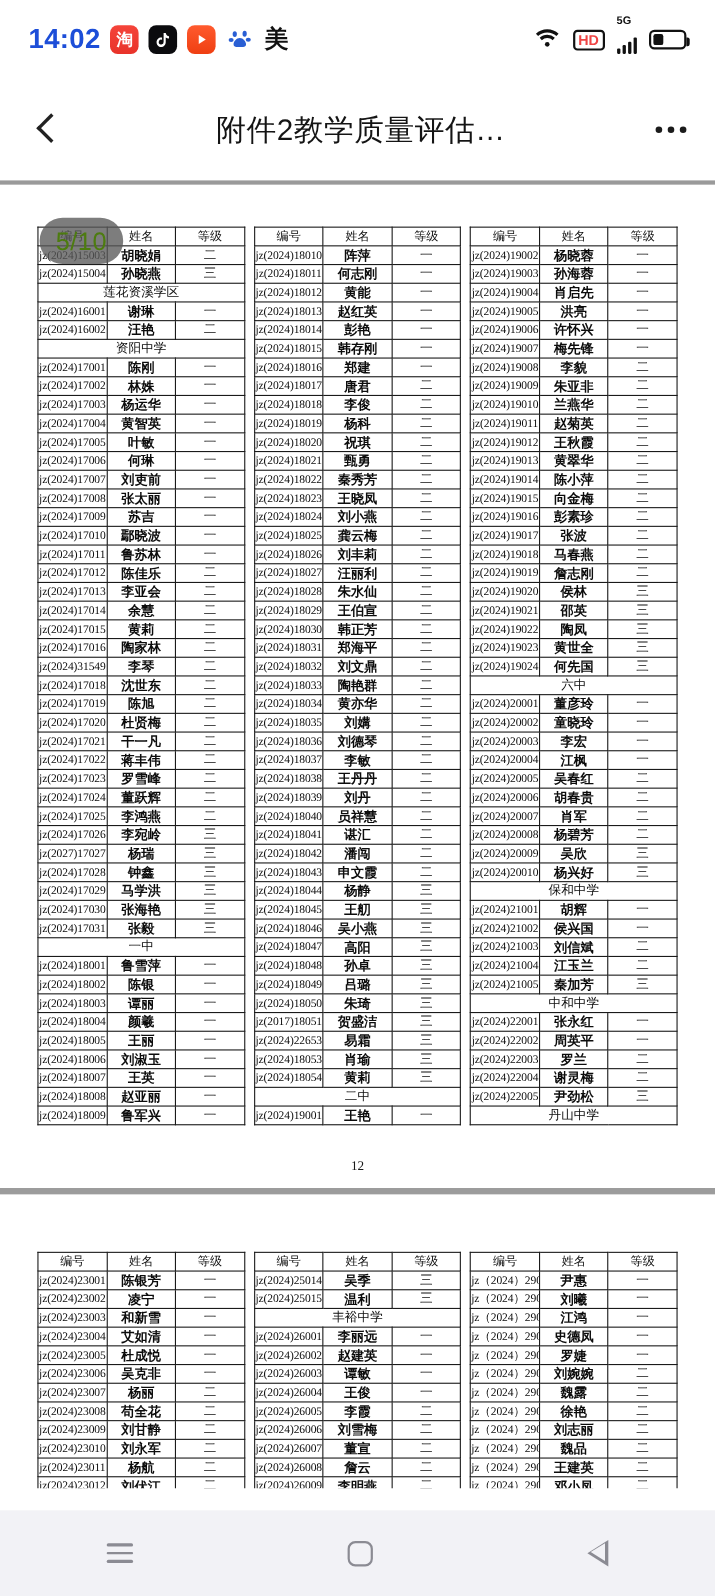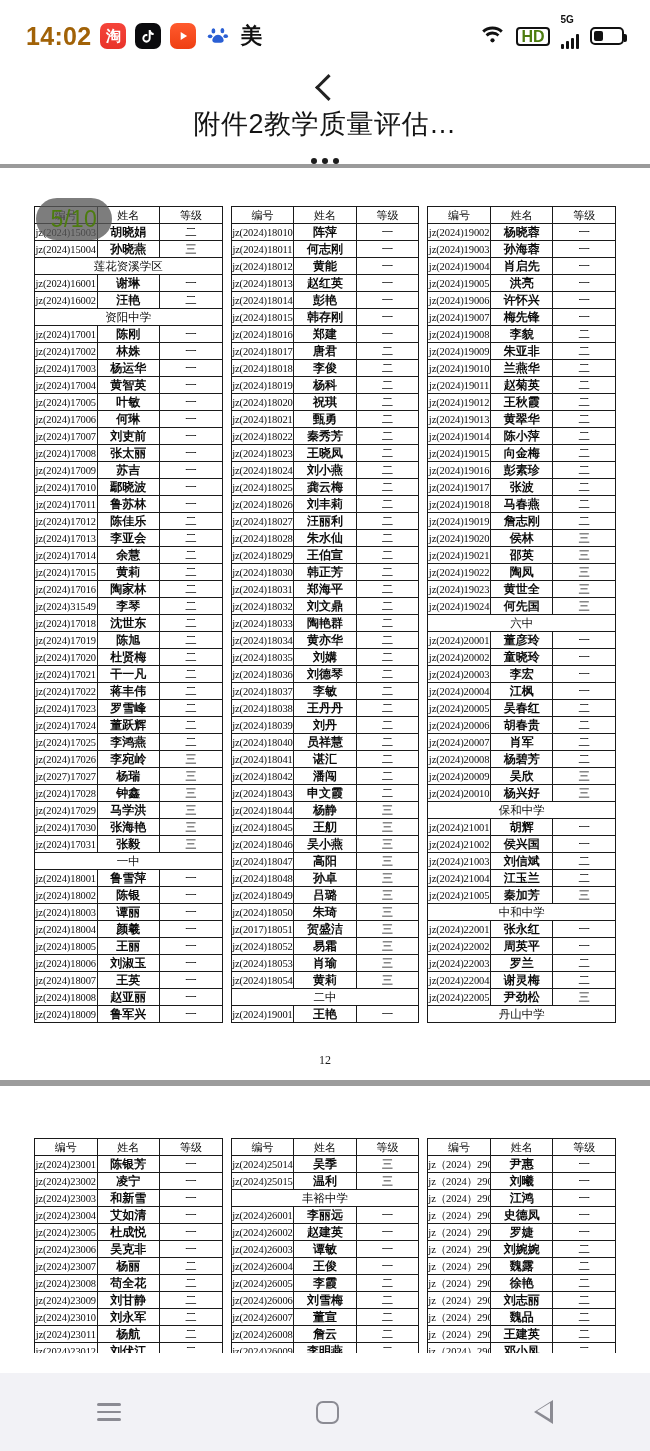--- a/index.html
+++ b/index.html
@@ -10,44 +10,44 @@
     overflow: hidden;
   }
   .phone { position: relative; width: 650px; height: 1451px; background: #ffffff; }
 
   
   .statusbar {
     height: 72px; display: flex; align-items: center;
     padding: 0 26px; background: #ffffff;
   }
   .sb-left { display: flex; align-items: center; gap: 9px; }
-  .sb-time { font-size: 25px; font-weight: 600; color: #a16207; letter-spacing: .3px; }
+  .sb-time { font-size: 25px; font-weight: 600; color: #1d4ed8; letter-spacing: .3px; }
   .sb-right { margin-left: auto; display: flex; align-items: center; gap: 11px; }
   .appicon { width: 26px; height: 26px; border-radius: 7px; display: flex; align-items: center;
              justify-content: center; font-size: 16px; color: #fff; font-weight: 700; overflow: hidden;}
   .ic-taobao { background: linear-gradient(180deg,#f5443a,#e8332a); font-size: 15px; }
   .ic-douyin { background: #0b0b0e; }
   .ic-youtube{ background: linear-gradient(180deg,#ff5a2e,#ef3f12); }
   .ic-baidu  { background: #ffffff; }
   .ic-plain  { background: transparent; color: #111; font-size: 22px; width: auto; }
-  .hd-badge { border: 2.5px solid #111; border-radius: 4px; font-size: 16px; font-weight: 700;
-              color: #4d7c0f; padding: 0px 3px; line-height: 15px; }
+  .hd-badge { border: 2.5px solid #111; border-radius: 4px; font-size: 13px; font-weight: 700;
+              color: #ef4444; padding: 0px 3px; line-height: 15px; }
   .sig { display: flex; align-items: flex-end; gap: 1.5px; height: 18px; position: relative; }
   .sig i { display: block; width: 3.5px; background: #111; border-radius: 1px; }
   .sig i:nth-child(1){height:5px}.sig i:nth-child(2){height:8px}
   .sig i:nth-child(3){height:11px}.sig i:nth-child(4){height:15px}
   .sig-5g { position: absolute; top: -9px; left: 0; font-size: 10px; font-weight: 700; color:#111; }
   .sig-wrap { position: relative; padding-top: 8px; }
   .batt { width: 34px; height: 18px; border: 2.5px solid #111; border-radius: 5px; position: relative; }
   .batt::after { content:""; position:absolute; right:-5px; top:5px; width:3px; height:8px;
                  background:#111; border-radius: 0 2px 2px 0; }
   .batt i { position:absolute; left:2px; top:2px; bottom:2px; width: 9px; background:#111; border-radius:2px; }
 
   
-  .appbar { height: 92px; display: flex; align-items: center; padding: 0 26px; background: #fff; flex-direction: column; }
+  .appbar { height: 92px; display: flex; align-items: center; padding: 0 26px; background: #fff; }
   .back-chev { width: 34px; height: 34px; position: relative; }
   .back-chev::before{
     content:""; position:absolute; left:11px; top:6px; width:16px; height:16px;
     border-left:3.5px solid #222; border-bottom:3.5px solid #222; transform: rotate(45deg);
   }
   .app-title { flex: 1; text-align: center; font-size: 27px; color: #141414; letter-spacing: .5px; }
   .dots { display: flex; gap: 5px; }
   .dots span { width: 6px; height: 6px; border-radius: 50%; background: #1b1b1b; }
 
   .hdr-rule { height: 4px; background: #9a9a9a; width: 100%; }
@@ -622,21 +622,21 @@
                 <td class="c-id">jz(2024)18050</td>
                 <td class="c-name">朱琦</td>
                 <td class="c-lv">三</td>
               </tr>
               <tr>
                 <td class="c-id">jz(2017)18051</td>
                 <td class="c-name">贺盛洁</td>
                 <td class="c-lv">三</td>
               </tr>
               <tr>
-                <td class="c-id">jz(2024)18052</td>
+                <td class="c-id">jz(2024)22653</td>
                 <td class="c-name">易霜</td>
                 <td class="c-lv">三</td>
               </tr>
               <tr>
                 <td class="c-id">jz(2024)18053</td>
                 <td class="c-name">肖瑜</td>
                 <td class="c-lv">三</td>
               </tr>
               <tr>
                 <td class="c-id">jz(2024)18054</td>

